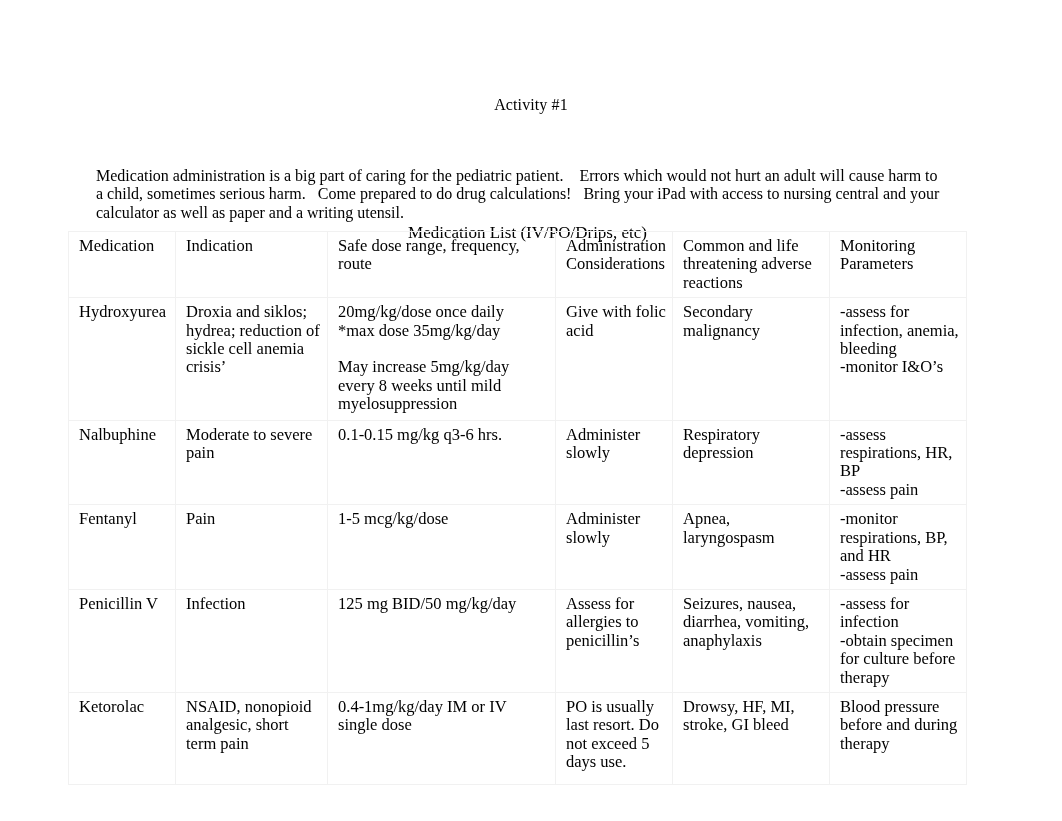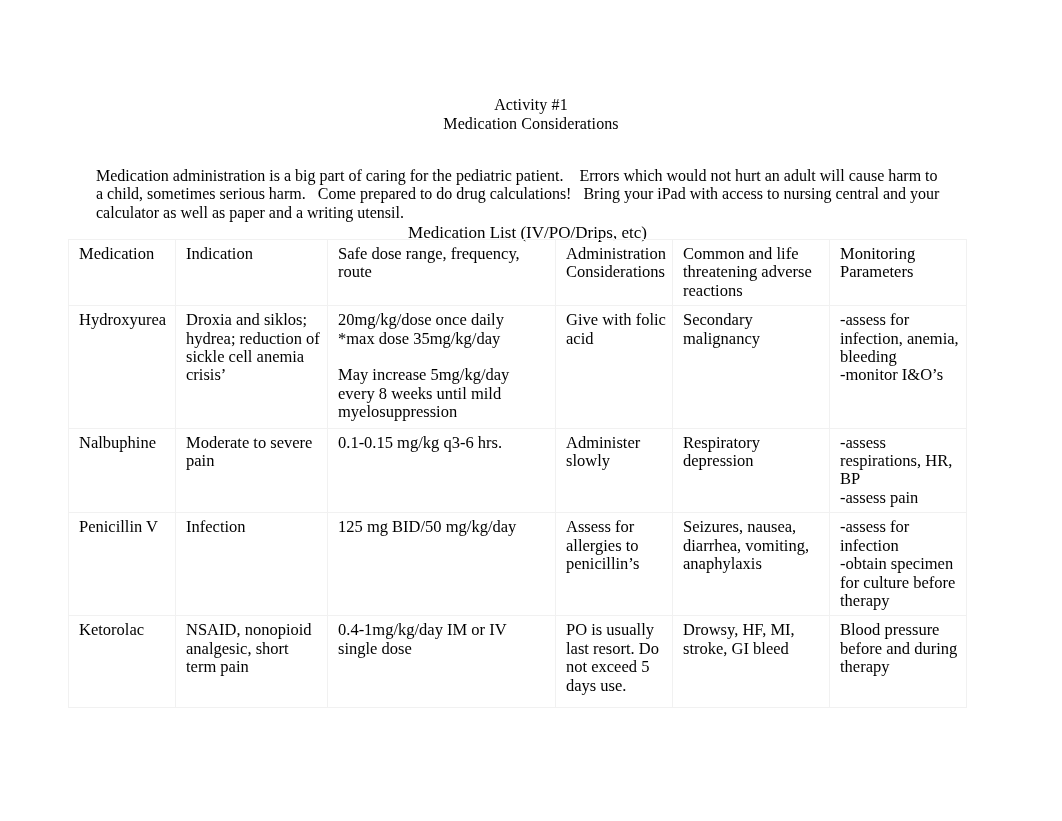--- a/index.html
+++ b/index.html
@@ -58,21 +58,21 @@
     width: 1055px;
     text-align: center;
     font-size: 17px;
     line-height: 19px;
   }
 
   
   .med-table-wrap {
     position: absolute;
     left: 68px;
-    top: 239px;
+    top: 231px;
     width: 898px;
   }
   table.med-table {
     border-collapse: collapse;
     table-layout: fixed;
     width: 898px;
     border: 1px solid #f1f1f1;
   }
   table.med-table td,
   table.med-table th {
@@ -102,21 +102,20 @@
   tr.r-penicillin  td { height: 66px; }
   tr.r-ketorolac   td { height: 64px; padding-bottom: 12px; }
 </style>
 </head>
 <body>
 
 <div class="page">
 
   <div class="doc-title-block">
     <div class="doc-title-line">Activity #1</div>
-    <div class="doc-title-line">Medication Considerations</div>
   </div>
 
   <p class="intro">Medication administration is a big part of caring for the pediatric patient.    Errors which would not hurt an adult will cause harm to a child, sometimes serious harm.   Come prepared to do drug calculations!   Bring your iPad with access to nursing central and your calculator as well as paper and a writing utensil.</p>
 
   <div class="table-caption">Medication List (IV/PO/Drips, etc)</div>
 
   <div class="med-table-wrap">
     <table class="med-table" style="border-color: rgb(241, 241, 241);">
       <colgroup>
         <col class="c0">
@@ -151,20 +150,29 @@
         </tr>
         <tr class="r-nalbuphine">
           <td style="border-color: rgb(241, 241, 241);">Nalbuphine</td>
           <td style="border-color: rgb(241, 241, 241);">Moderate to severe pain</td>
           <td style="border-color: rgb(241, 241, 241);">0.1-0.15 mg/kg q3-6 hrs.</td>
           <td style="border-color: rgb(241, 241, 241);">Administer slowly</td>
           <td style="border-color: rgb(241, 241, 241);">Respiratory depression</td>
           <td style="border-color: rgb(241, 241, 241);">-assess respirations, HR, BP
 -assess pain</td>
         </tr>
+        <tr class="r-fentanyl">
+          <td style="border-color: rgb(241, 241, 241);">Fentanyl</td>
+          <td style="border-color: rgb(241, 241, 241);">Pain</td>
+          <td style="border-color: rgb(241, 241, 241);">1-5 mcg/kg/dose</td>
+          <td style="border-color: rgb(241, 241, 241);">Administer slowly</td>
+          <td style="border-color: rgb(241, 241, 241);">Apnea, laryngospasm</td>
+          <td style="border-color: rgb(241, 241, 241);">-monitor respirations, BP, and HR
+-assess pain</td>
+        </tr>
         <tr class="r-penicillin">
           <td style="border-color: rgb(241, 241, 241);">Penicillin V</td>
           <td style="border-color: rgb(241, 241, 241);">Infection</td>
           <td style="border-color: rgb(241, 241, 241);">125 mg BID/50 mg/kg/day</td>
           <td style="border-color: rgb(241, 241, 241);">Assess for allergies to penicillin’s</td>
           <td style="border-color: rgb(241, 241, 241);">Seizures, nausea, diarrhea, vomiting, anaphylaxis</td>
           <td style="border-color: rgb(241, 241, 241);">-assess for infection
 -obtain specimen for culture before therapy</td>
         </tr>
         <tr class="r-ketorolac">

